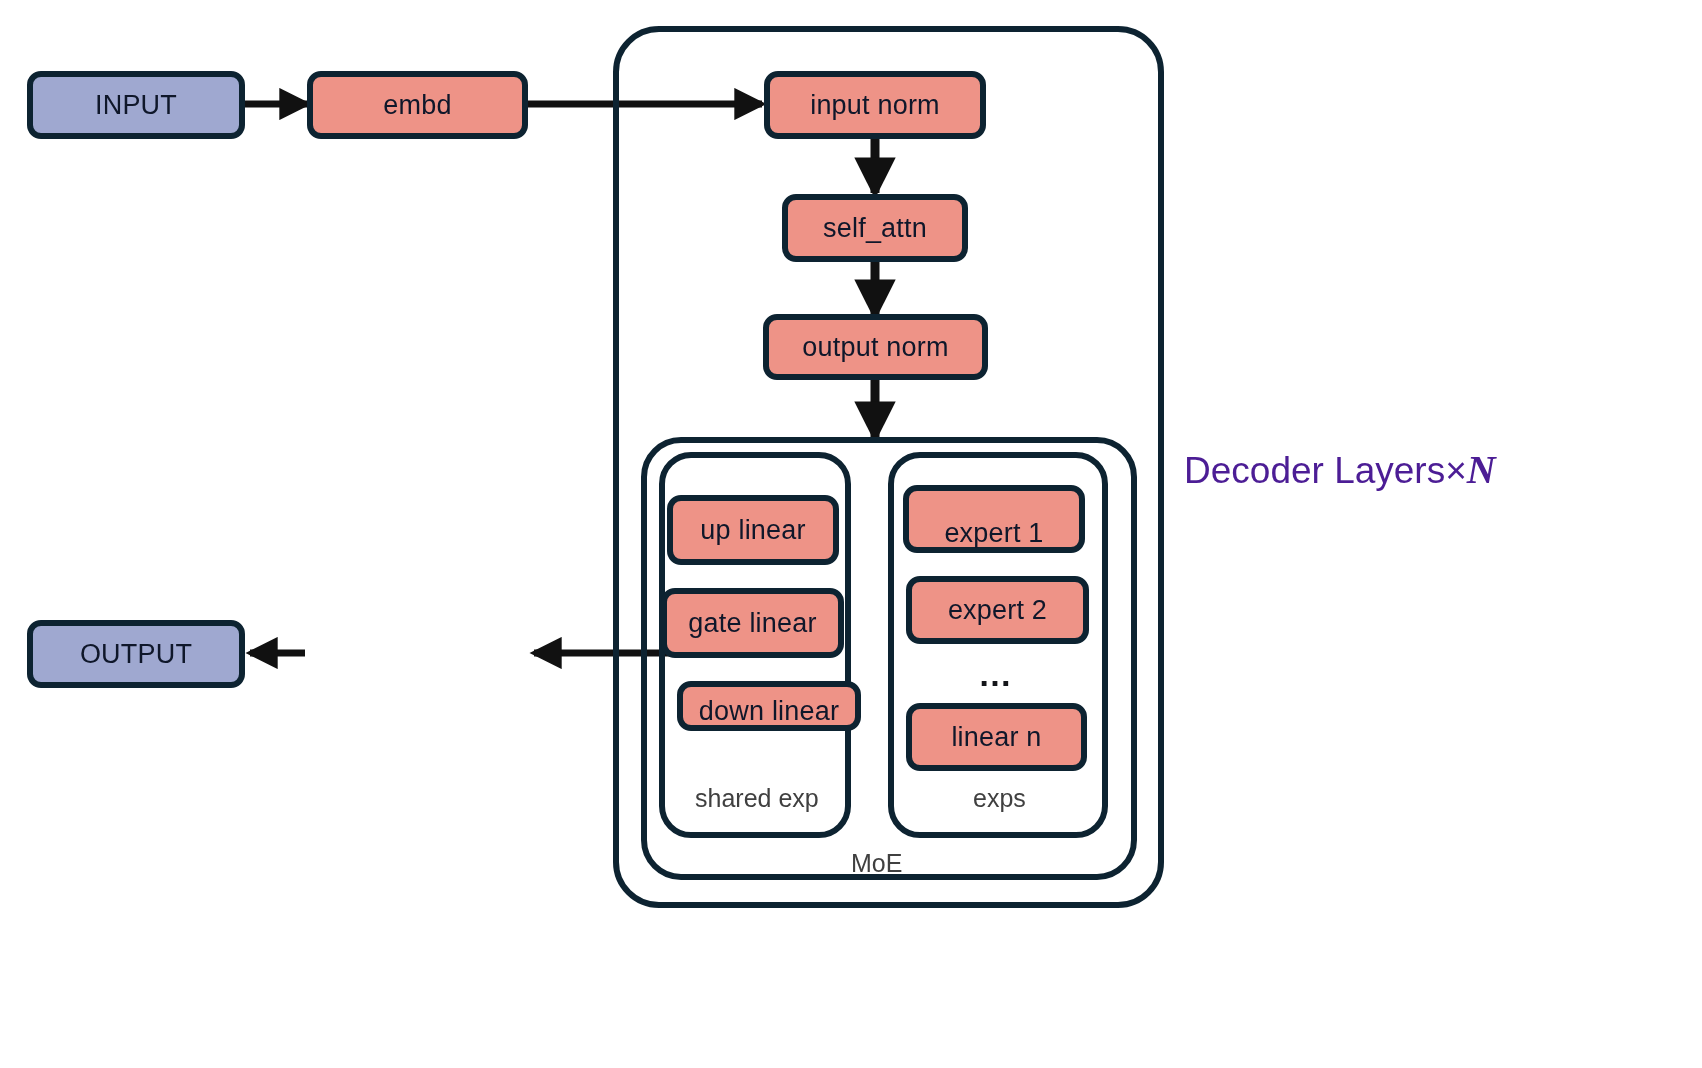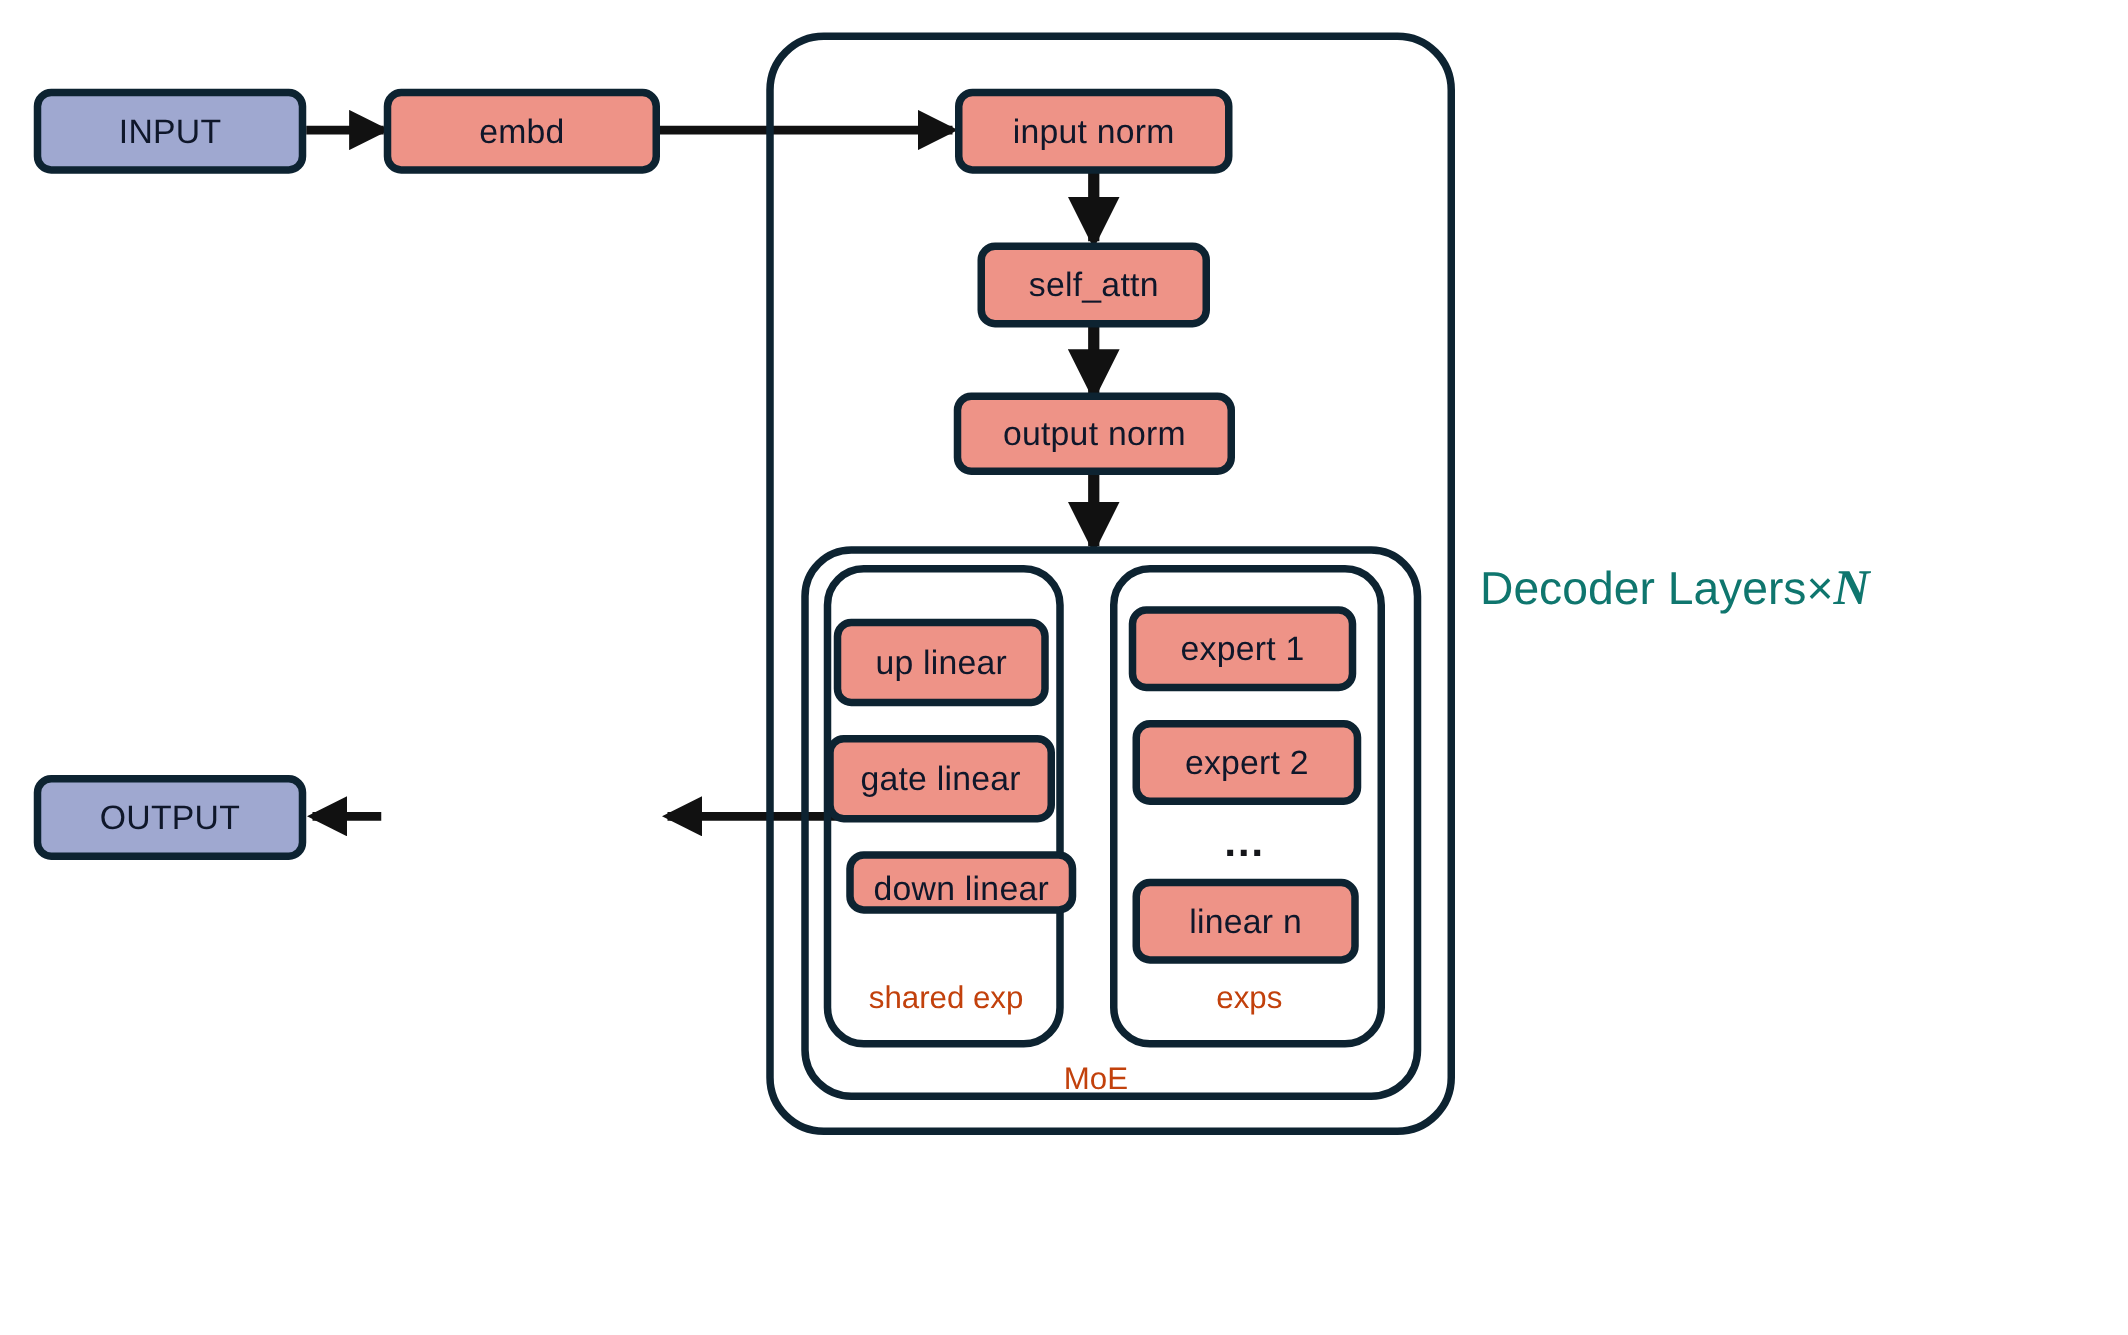--- a/index.html
+++ b/index.html
@@ -52,30 +52,30 @@
     background: transparent;
     z-index: 2;
   }
   .group.decoder  { border-radius: 46px; }
   .group.moe      { border-radius: 40px; }
   .group.sub      { border-radius: 32px; }
 
   
   .caption {
     position: absolute;
-    color: #c2410c;
+    color: #404040;
     font-family: "Liberation Sans", sans-serif;
     font-size: 25px;
     line-height: 1;
     white-space: nowrap;
     z-index: 6;
   }
   .caption.big {
     font-size: 37px;
-    color: #0f766e;
+    color: #4c1d95;
   }
   .caption.big .nvar {
     font-family: "Liberation Serif", serif;
     font-weight: bold;
     font-style: italic;
     font-size: 40px;
   }
   .ellipsis {
     position: absolute;
     color: #15161a;
@@ -146,21 +146,21 @@
   </div>
 
   <div class="node accent" style="left:661px; top:588px; width:183px; height:70px;">
     <span>gate linear</span>
   </div>
 
   <div class="node accent" style="left:677px; top:681px; width:184px; height:50px;align-items:flex-end;">
     <span>down linear</span>
   </div>
 
-  <div class="node accent" style="left:903px; top:485px; width:182px; height:68px;">
+  <div class="node accent" style="left:903px; top:485px; width:182px; height:68px;align-items:flex-end;">
     <span>expert 1</span>
   </div>
 
   <div class="node accent" style="left:906px; top:576px; width:183px; height:68px;">
     <span>expert 2</span>
   </div>
 
   <div class="ellipsis" style="left:978px; top:657px;">…</div>
 
   <div class="node accent" style="left:906px; top:703px; width:181px; height:68px;">

